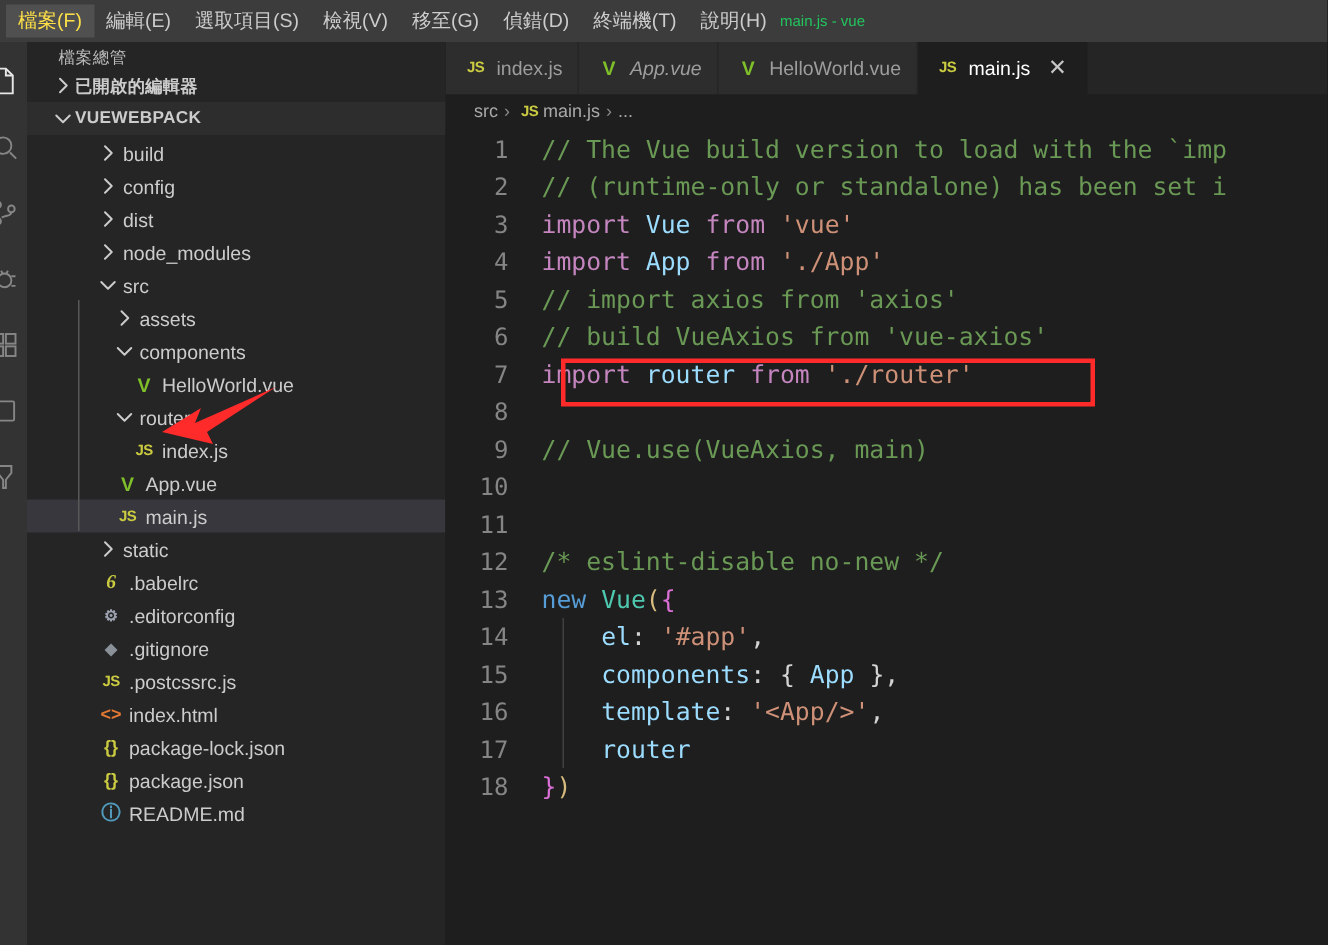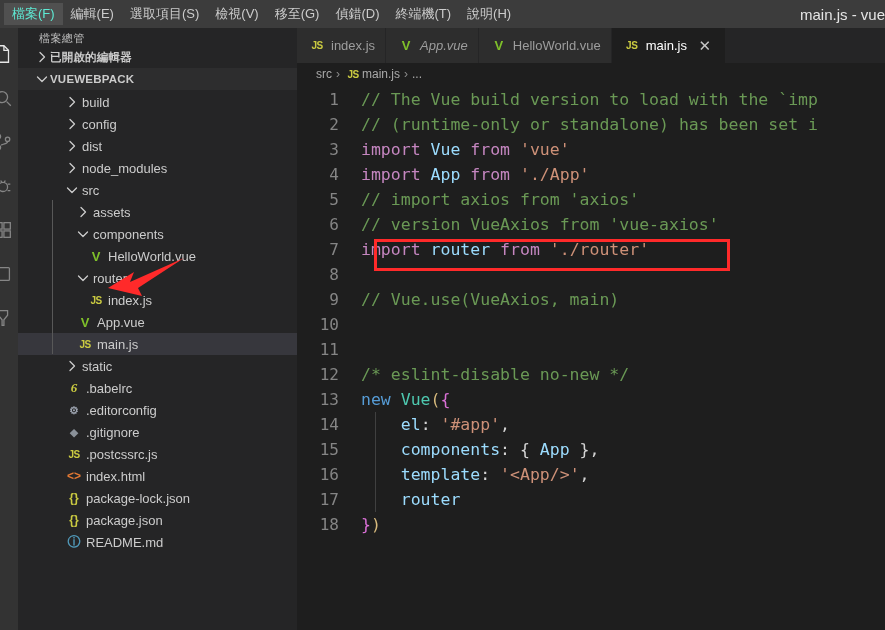--- a/index.html
+++ b/index.html
@@ -29,27 +29,27 @@
   .menu-items { display: flex; align-items: center; height: 28px; padding-left: 4px; }
   .menu-item {
     color: #cccccc;
     font-size: 13px;
     padding: 0 8px;
     height: 22px;
     line-height: 22px;
     white-space: nowrap;
     cursor: default;
   }
-  .menu-item.active { background: #505050; color: #5eead4; }
+  .menu-item.active { background: #505050; color: #fde047; }
   .window-title {
     position: absolute;
     left: 0; right: 0;
-    text-align: right;
-    color: #e5e5e5;
-    font-size: 15px;
+    text-align: left;
+    color: #22c55e;
+    font-size: 10px;
     pointer-events: none;
     white-space: nowrap;
     overflow: hidden;
     padding-left: 520px;
   }
 
   
   .body-row { display: flex; flex: 1 1 auto; min-height: 0; }
 
   
@@ -554,21 +554,21 @@
           <span class="crumb">
             <span>...</span>
           </span>
         </div>
       <div class="code-area" id="code-area">
           <div class="code-line"><span class="lineno">1</span><span class="code-text"><span class="t-comment">// The Vue build version to load with the `imp</span></span></div>
           <div class="code-line"><span class="lineno">2</span><span class="code-text"><span class="t-comment">// (runtime-only or standalone) has been set i</span></span></div>
           <div class="code-line"><span class="lineno">3</span><span class="code-text"><span class="t-keyword">import </span><span class="t-ident">Vue</span><span class="t-keyword"> from </span><span class="t-string">'vue'</span></span></div>
           <div class="code-line"><span class="lineno">4</span><span class="code-text"><span class="t-keyword">import </span><span class="t-ident">App</span><span class="t-keyword"> from </span><span class="t-string">'./App'</span></span></div>
           <div class="code-line"><span class="lineno">5</span><span class="code-text"><span class="t-comment">// import axios from 'axios'</span></span></div>
-          <div class="code-line"><span class="lineno">6</span><span class="code-text"><span class="t-comment">// version VueAxios from 'vue-axios'</span></span></div>
+          <div class="code-line"><span class="lineno">6</span><span class="code-text"><span class="t-comment">// build VueAxios from 'vue-axios'</span></span></div>
           <div class="code-line"><span class="lineno">7</span><span class="code-text"><span class="t-keyword">import </span><span class="t-ident">router</span><span class="t-keyword"> from </span><span class="t-string">'./router'</span></span></div>
           <div class="code-line"><span class="lineno">8</span><span class="code-text"></span></div>
           <div class="code-line"><span class="lineno">9</span><span class="code-text"><span class="t-comment">// Vue.use(VueAxios, main)</span></span></div>
           <div class="code-line"><span class="lineno">10</span></div>
           <div class="code-line"><span class="lineno">11</span><span class="code-text"></span></div>
           <div class="code-line"><span class="lineno">12</span><span class="code-text"><span class="t-comment">/* eslint-disable no-new */</span></span></div>
           <div class="code-line"><span class="lineno">13</span><span class="code-text"><span class="t-kw2">new </span><span class="t-fn">Vue</span><span class="t-brace-y">(</span><span class="t-brace-p">{</span></span></div>
           <div class="code-line"><span class="lineno">14</span><span class="code-text"><span class="t-plain">    </span><span class="t-ident">el</span><span class="t-plain">: </span><span class="t-string">'#app'</span><span class="t-plain">,</span></span></div>
           <div class="code-line"><span class="lineno">15</span><span class="code-text"><span class="t-plain">    </span><span class="t-ident">components</span><span class="t-plain">: { </span><span class="t-ident">App</span><span class="t-plain"> },</span></span></div>
           <div class="code-line"><span class="lineno">16</span><span class="code-text"><span class="t-plain">    </span><span class="t-ident">template</span><span class="t-plain">: </span><span class="t-string">'&lt;App/&gt;'</span><span class="t-plain">,</span></span></div>

